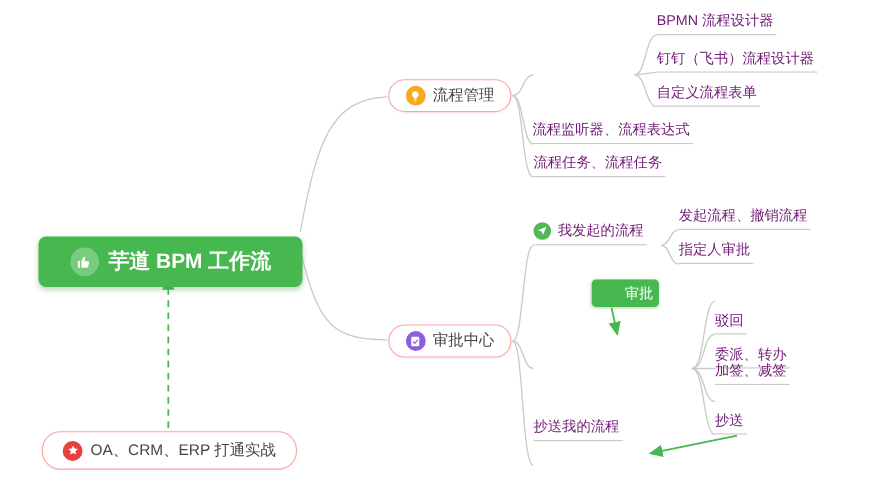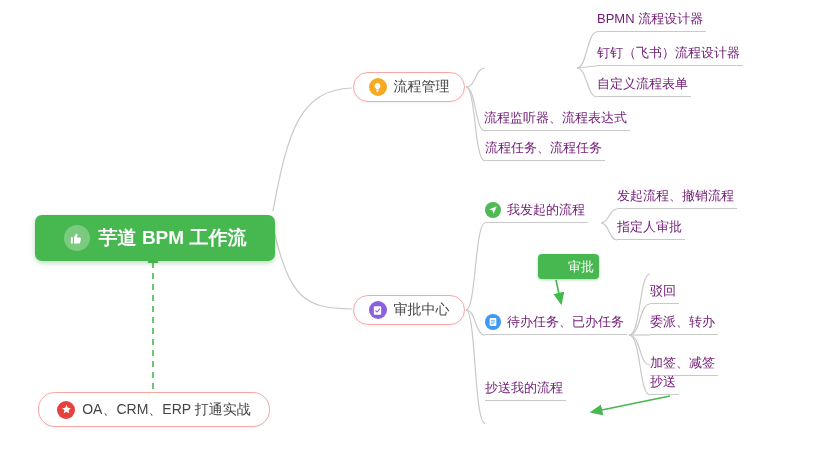--- a/index.html
+++ b/index.html
@@ -138,36 +138,27 @@
     </span>
     <span class="t">我发起的流程</span>
   </div>
   <div class="leaf" style="left:617px;top:187px;">
     <span class="t">发起流程、撤销流程</span>
   </div>
   <div class="leaf" style="left:617px;top:218px;">
     <span class="t">指定人审批</span>
   </div>
 
-  <div class="leaf" style="left:485px;top:313px;">
-    <span class="dot c-blue">
-      <svg viewBox="0 0 24 24">
-          <rect x="4" y="2.5" width="16" height="19" rx="2.5" fill="#fff"></rect>
-          <path d="M8 8h8M8 12h8M8 16h5" stroke="#3f98f5" stroke-width="1.8" stroke-linecap="round"></path>
-        </svg>
-    </span>
-    <span class="t">待办任务、已办任务</span>
-  </div>
   <div class="leaf" style="left:650px;top:282px;">
     <span class="t">驳回</span>
   </div>
   <div class="leaf" style="left:650px;top:313px;">
     <span class="t">委派、转办</span>
   </div>
-  <div class="leaf" style="left:650px;top:354px;">
+  <div class="leaf" style="left:650px;top:328px;">
     <span class="t">加签、减签</span>
   </div>
   <div class="leaf" style="left:650px;top:373px;">
     <span class="t">抄送</span>
   </div>
 
   <div class="leaf" style="left:485px;top:379px;">
     <span class="t">抄送我的流程</span>
   </div>
 

